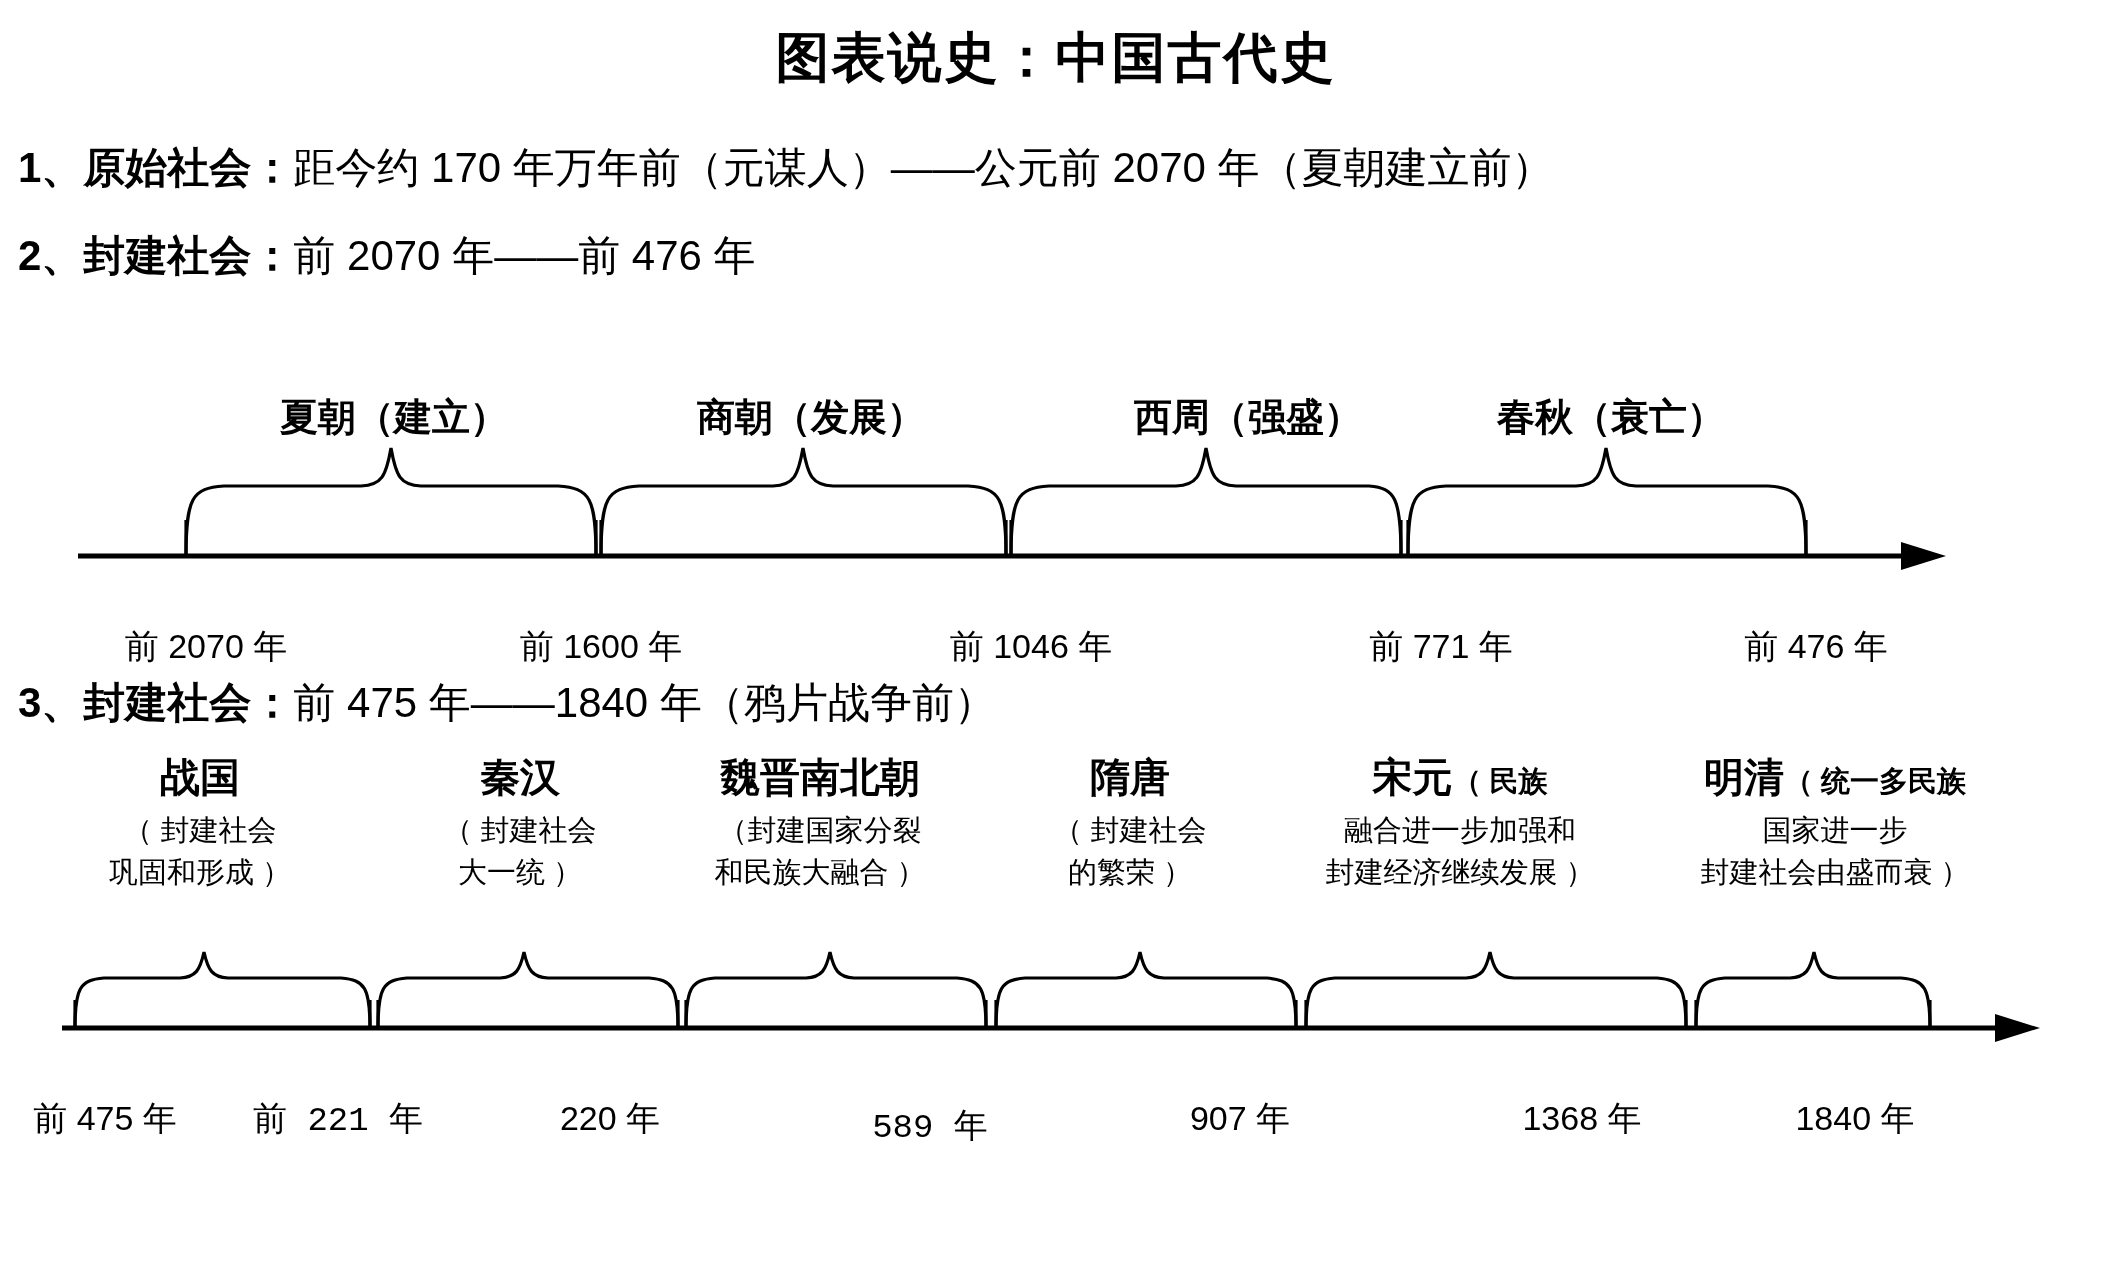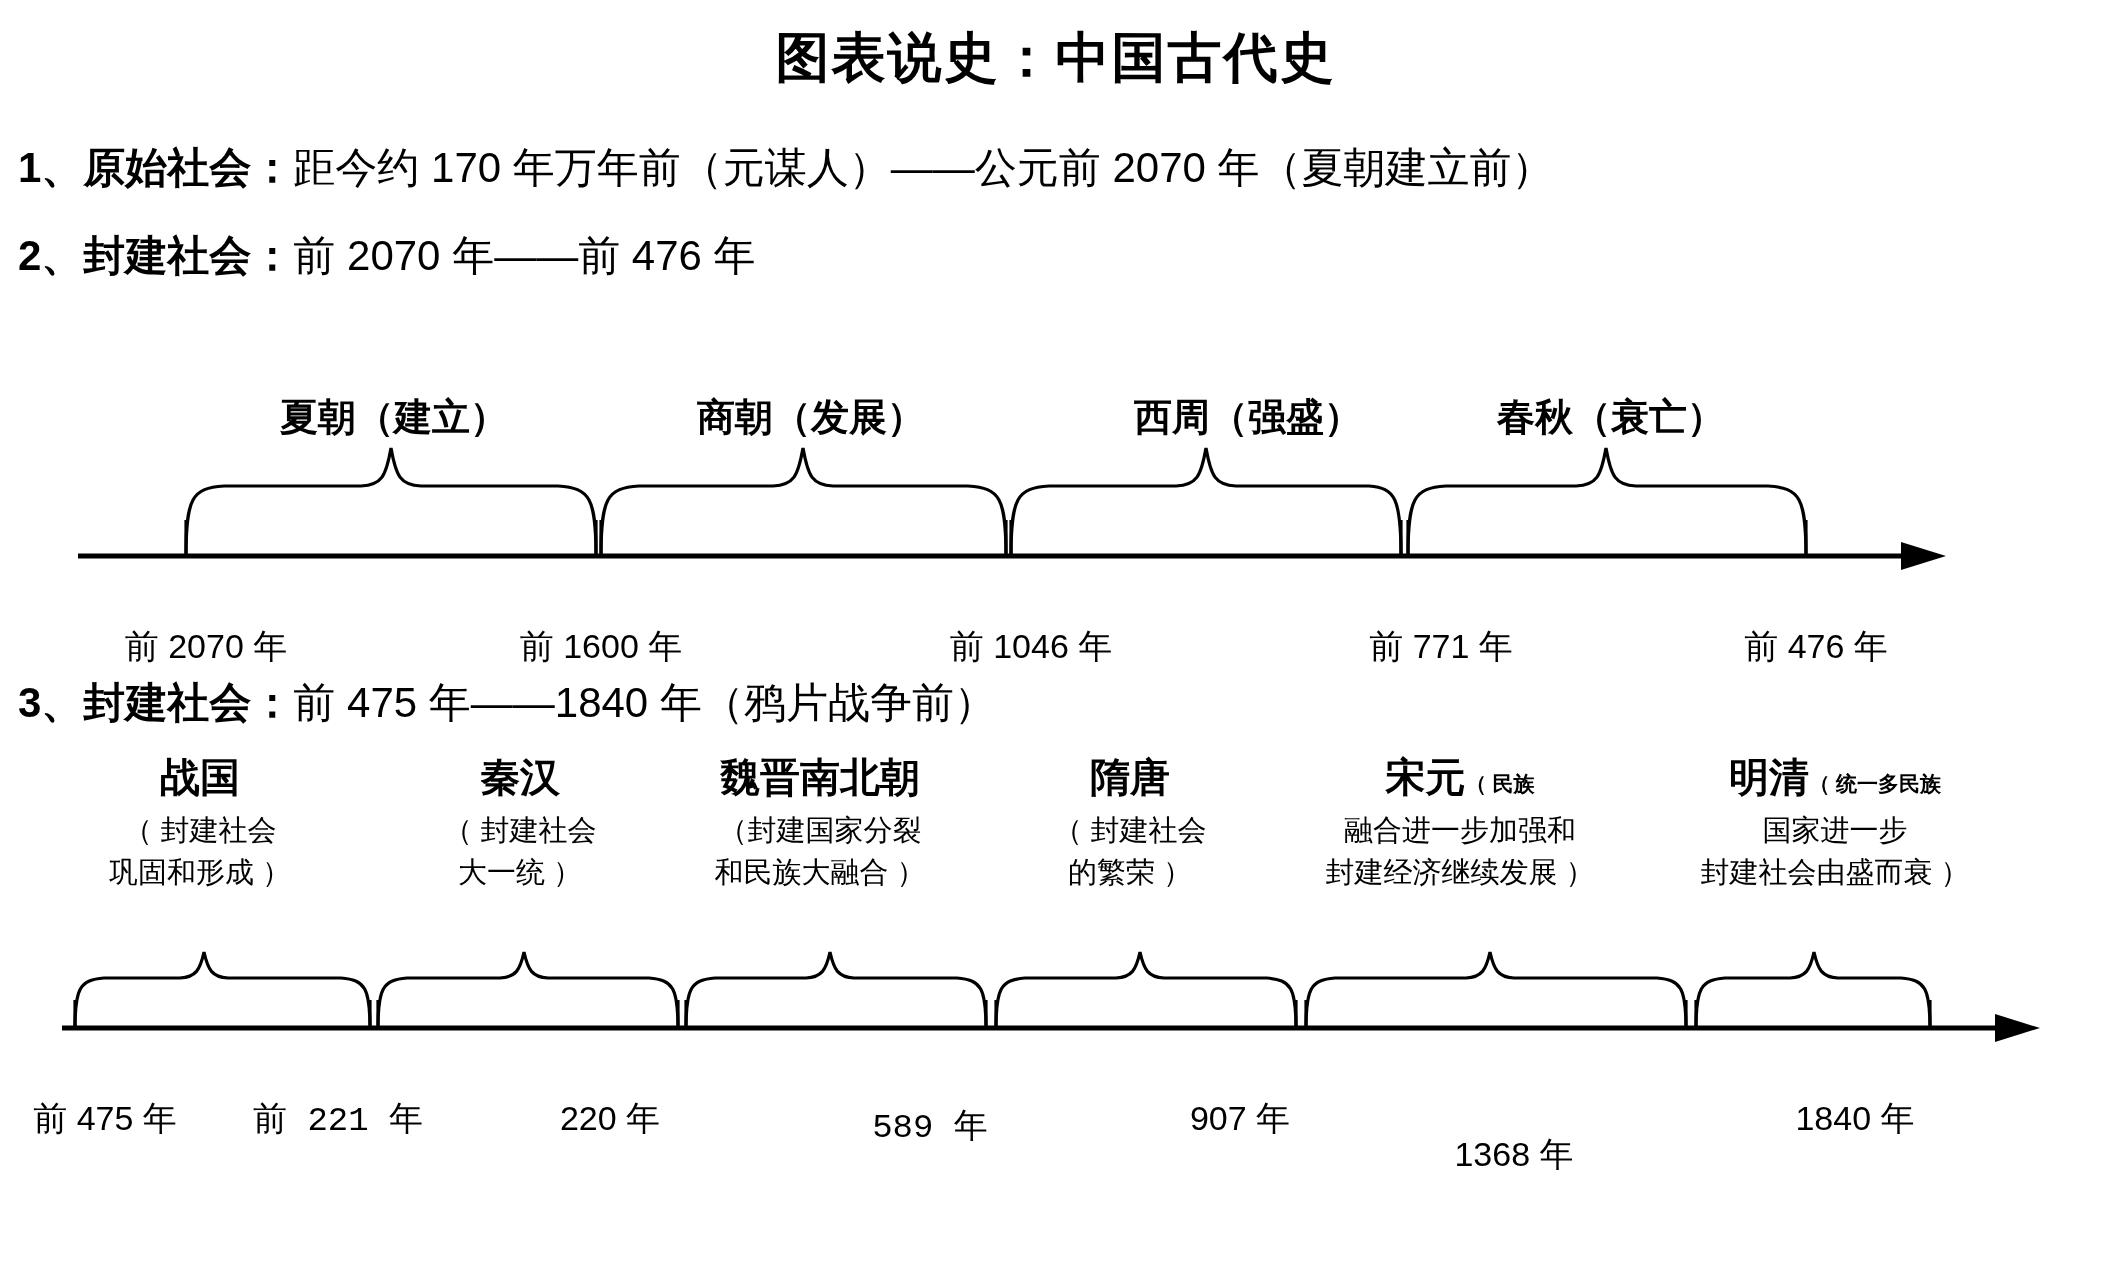--- a/index.html
+++ b/index.html
@@ -57,21 +57,21 @@
     position:absolute;
     text-align:center;
     white-space:nowrap;
     transform:translateX(-50%);
   }
   .dyn .head{
     font-size:40px;font-weight:bold;
     display:inline-block;
   }
   .dyn .head .paren{
-    font-size:21px;font-weight:bold;
+    font-size:29px;font-weight:bold;
   }
   .dyn .desc{
     font-size:29px;
     line-height:1.45;
     margin-top:4px;
   }
 </style>
 </head>
 <body>
 
@@ -219,17 +219,17 @@
       </g>
       <line x1="62" y1="88" x2="1995" y2="88" stroke="#000000" stroke-width="5"></line>
       <polygon points="1995,74 2040,88 1995,102" fill="#000000"></polygon>
     </svg>
 
     <div class="date-lbl" style="left:105px;top:356px;">前 475 年</div>
     <div class="date-lbl" style="left:338px;top:356px;font-family:Liberation Mono, monospace;">前 221 年</div>
     <div class="date-lbl" style="left:610px;top:356px;">220 年</div>
     <div class="date-lbl" style="left:930px;top:363px;font-family:Liberation Mono, monospace;">589 年</div>
     <div class="date-lbl" style="left:1240px;top:356px;">907 年</div>
-    <div class="date-lbl" style="left:1514px;top:356px;margin-top:36px;">1368 年</div>
+    <div class="date-lbl" style="left:1582px;top:356px;">1368 年</div>
     <div class="date-lbl" style="left:1855px;top:356px;">1840 年</div>
   </div>
 
 </div>
 
 </body></html>

